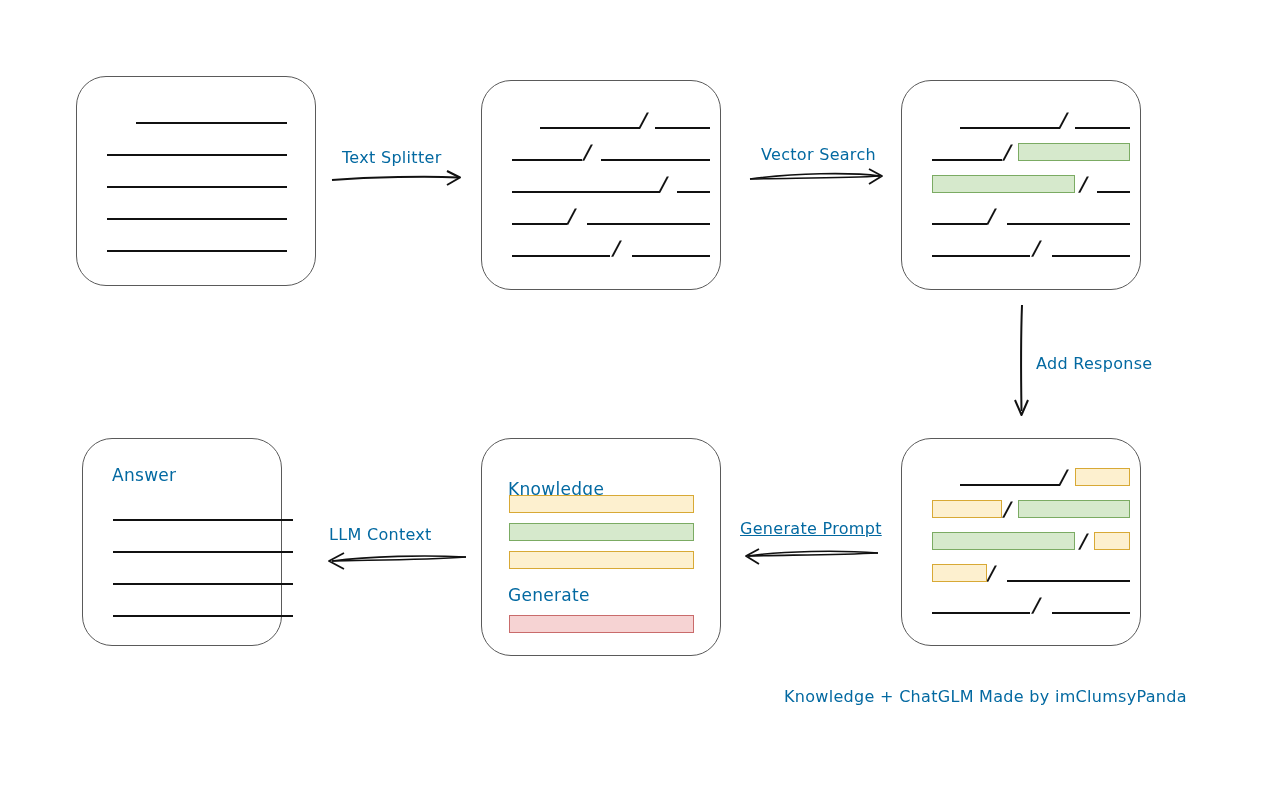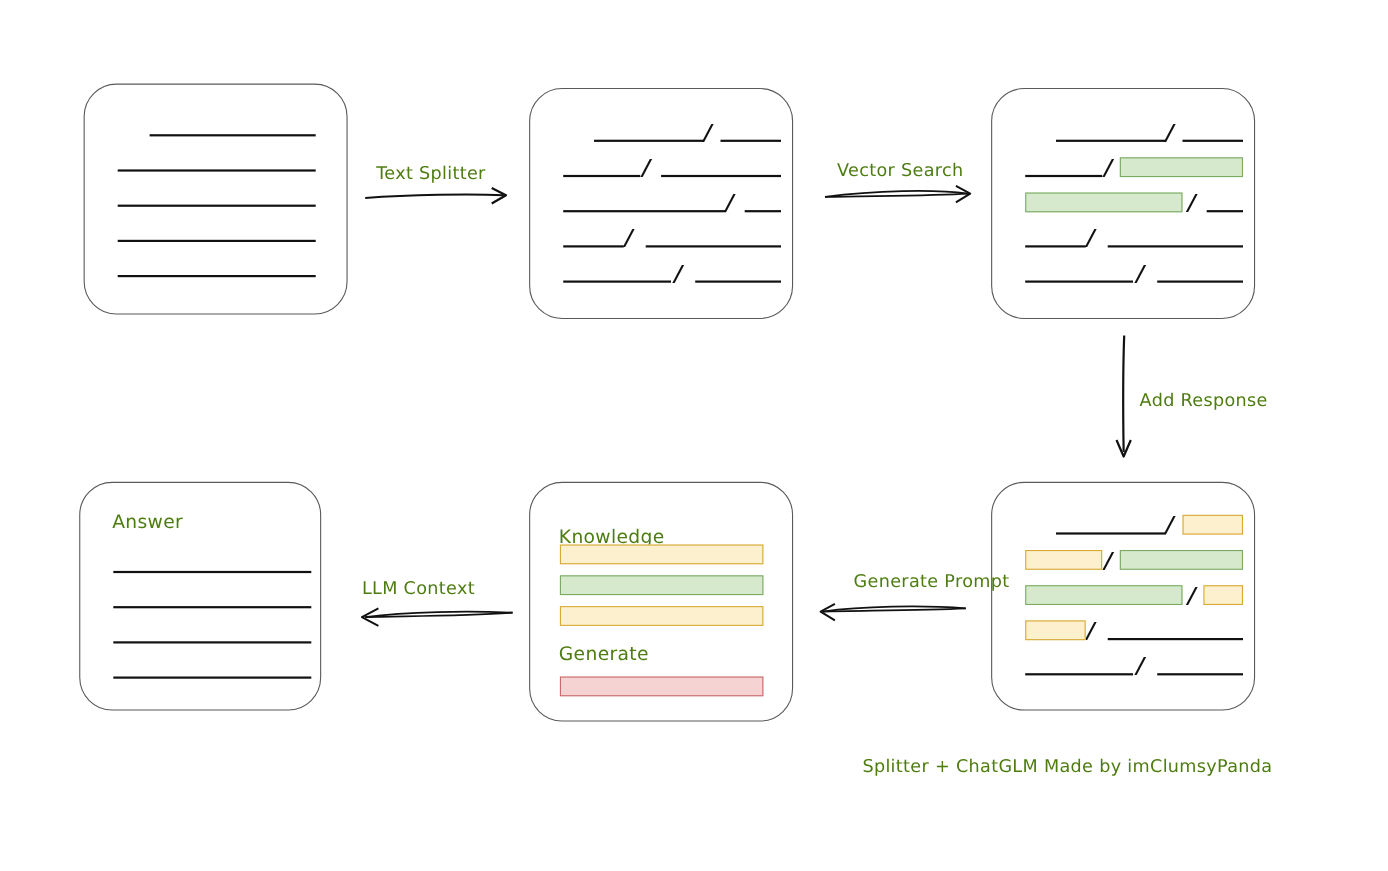--- a/index.html
+++ b/index.html
@@ -53,21 +53,21 @@
     border-style: solid;
   }
   .chip.green  { background: #d6e9cc; border-color: #7bab63; }
   .chip.yellow { background: #fdf0cf; border-color: #d8a935; }
   .chip.red    { background: #f6d3d3; border-color: #c96b6b; }
 
   
   .hand {
     position: absolute;
     font-family: "DejaVu Sans", "Liberation Sans", sans-serif;
-    color: #4d7c0f;
+    color: #0369a1;
     white-space: nowrap;
     letter-spacing: 0.3px;
   }
   .box-title {
     font-size: 17px;
     font-weight: 400;
   }
   .edge-label {
     font-size: 16px;
     font-weight: 400;
@@ -174,21 +174,21 @@
         <div class="chip yellow" style="left: 192px; top: 93px; width: 36px; height: 18px;"></div>
         <div class="seg" style="left: 105px; top: 141px; width: 123px;"></div>
         <div class="slash" style="left: 86px; top: 124px;">/</div>
         <div class="chip yellow" style="left: 30px; top: 125px; width: 55px; height: 18px;"></div>
         <div class="seg" style="left: 30px; top: 173px; width: 98px;"></div>
         <div class="seg" style="left: 150px; top: 173px; width: 78px;"></div>
         <div class="slash" style="left: 131px; top: 156px;">/</div>
       </div>
   </div>
 
-  <div class="hand edge-label" style="left:776px; top:519px;">Generate Prompt</div>
+  <div class="hand edge-label" style="left:740px; top:519px;text-decoration:underline;">Generate Prompt</div>
   <svg class="arrow-svg" style="left:738px; top:545px;" width="150" height="22" viewBox="0 0 150 22">
     <path d="M140,8 C100,5 45,6 10,11" stroke-width="1.6"></path>
     <path d="M140,8 C100,10 45,10 10,11" stroke-width="1.6"></path>
     <polyline points="21,4 8,11 21,19" stroke-width="1.8" stroke-linejoin="round"></polyline>
   </svg>
 
   <div class="doc-box" style="left:481px; top:438px; width:240px; height:218px;">
 
     <div class="hand box-title" style="left:26px; top:40px;">Knowledge</div>
 
@@ -205,25 +205,25 @@
       </div>
   </div>
 
   <div class="hand edge-label" style="left:329px; top:525px;">LLM Context</div>
   <svg class="arrow-svg" style="left:320px; top:550px;" width="150" height="22" viewBox="0 0 150 22">
     <path d="M146,7 C105,5 50,6 12,11" stroke-width="1.6"></path>
     <path d="M146,7 C105,10 50,10 12,11" stroke-width="1.6"></path>
     <polyline points="24,3 9,11 24,19" stroke-width="1.8" stroke-linejoin="round"></polyline>
   </svg>
 
-  <div class="doc-box" style="left:72px; top:438px; width:220px; height:208px;">
+  <div class="doc-box" style="left:82px; top:438px; width:200px; height:208px;">
     <div class="hand box-title" style="left:29px; top:26px;">Answer</div>
     <div class="rows">
         <div class="seg" style="left: 30px; top: 80px; width: 180px;"></div>
         <div class="seg" style="left: 30px; top: 112px; width: 180px;"></div>
         <div class="seg" style="left: 30px; top: 144px; width: 180px;"></div>
         <div class="seg" style="left: 30px; top: 176px; width: 180px;"></div>
       </div>
   </div>
 
-  <div class="hand caption" style="left:784px; top:687px;">Splitter + ChatGLM Made by imClumsyPanda</div>
+  <div class="hand caption" style="left:784px; top:687px;">Knowledge + ChatGLM Made by imClumsyPanda</div>
 
 </div>
 
 </body></html>

